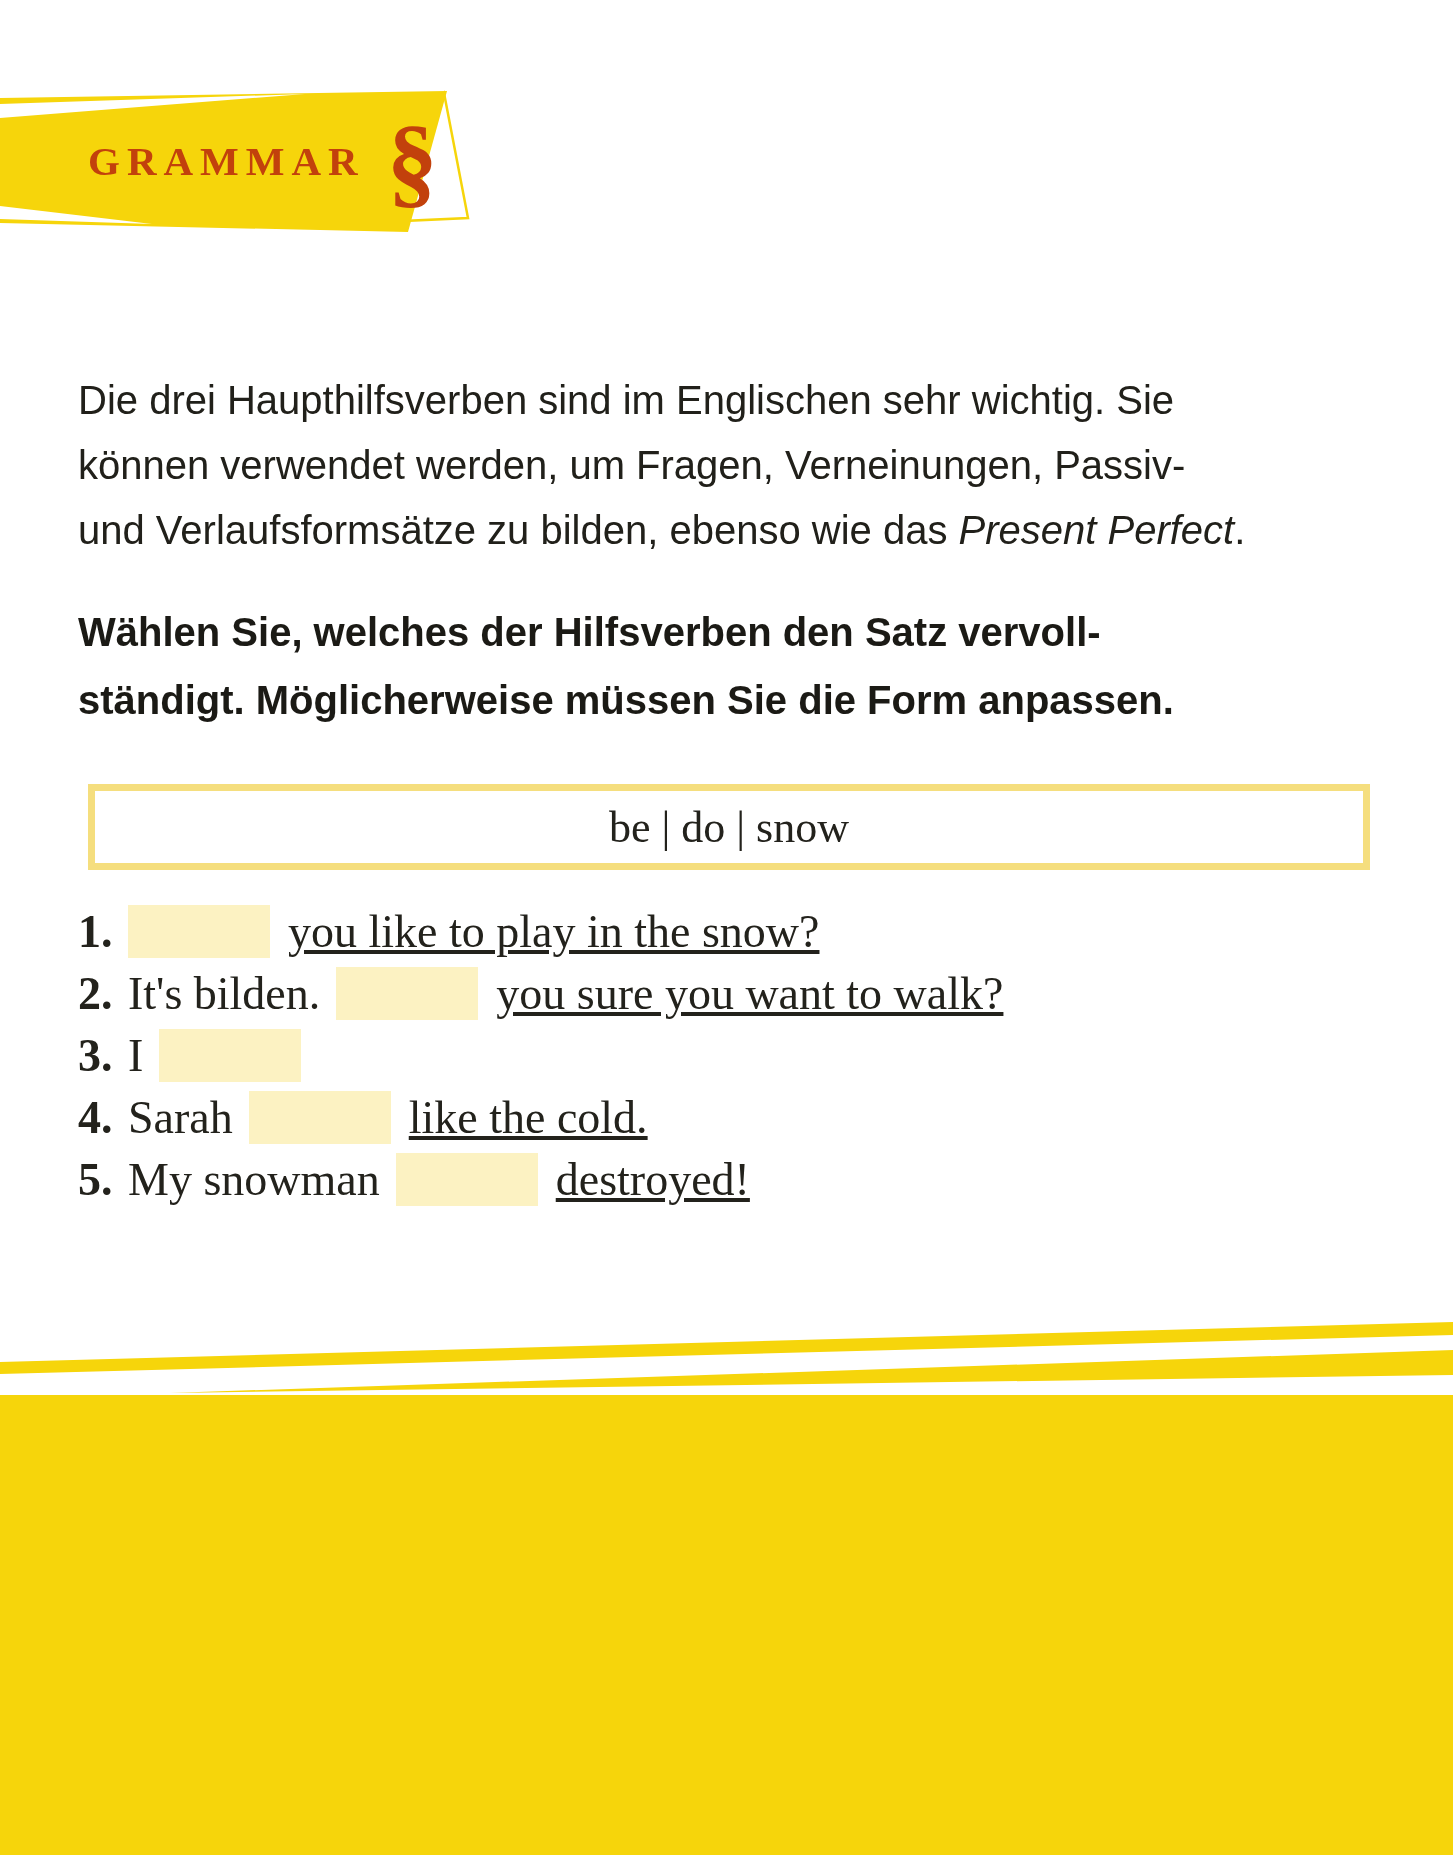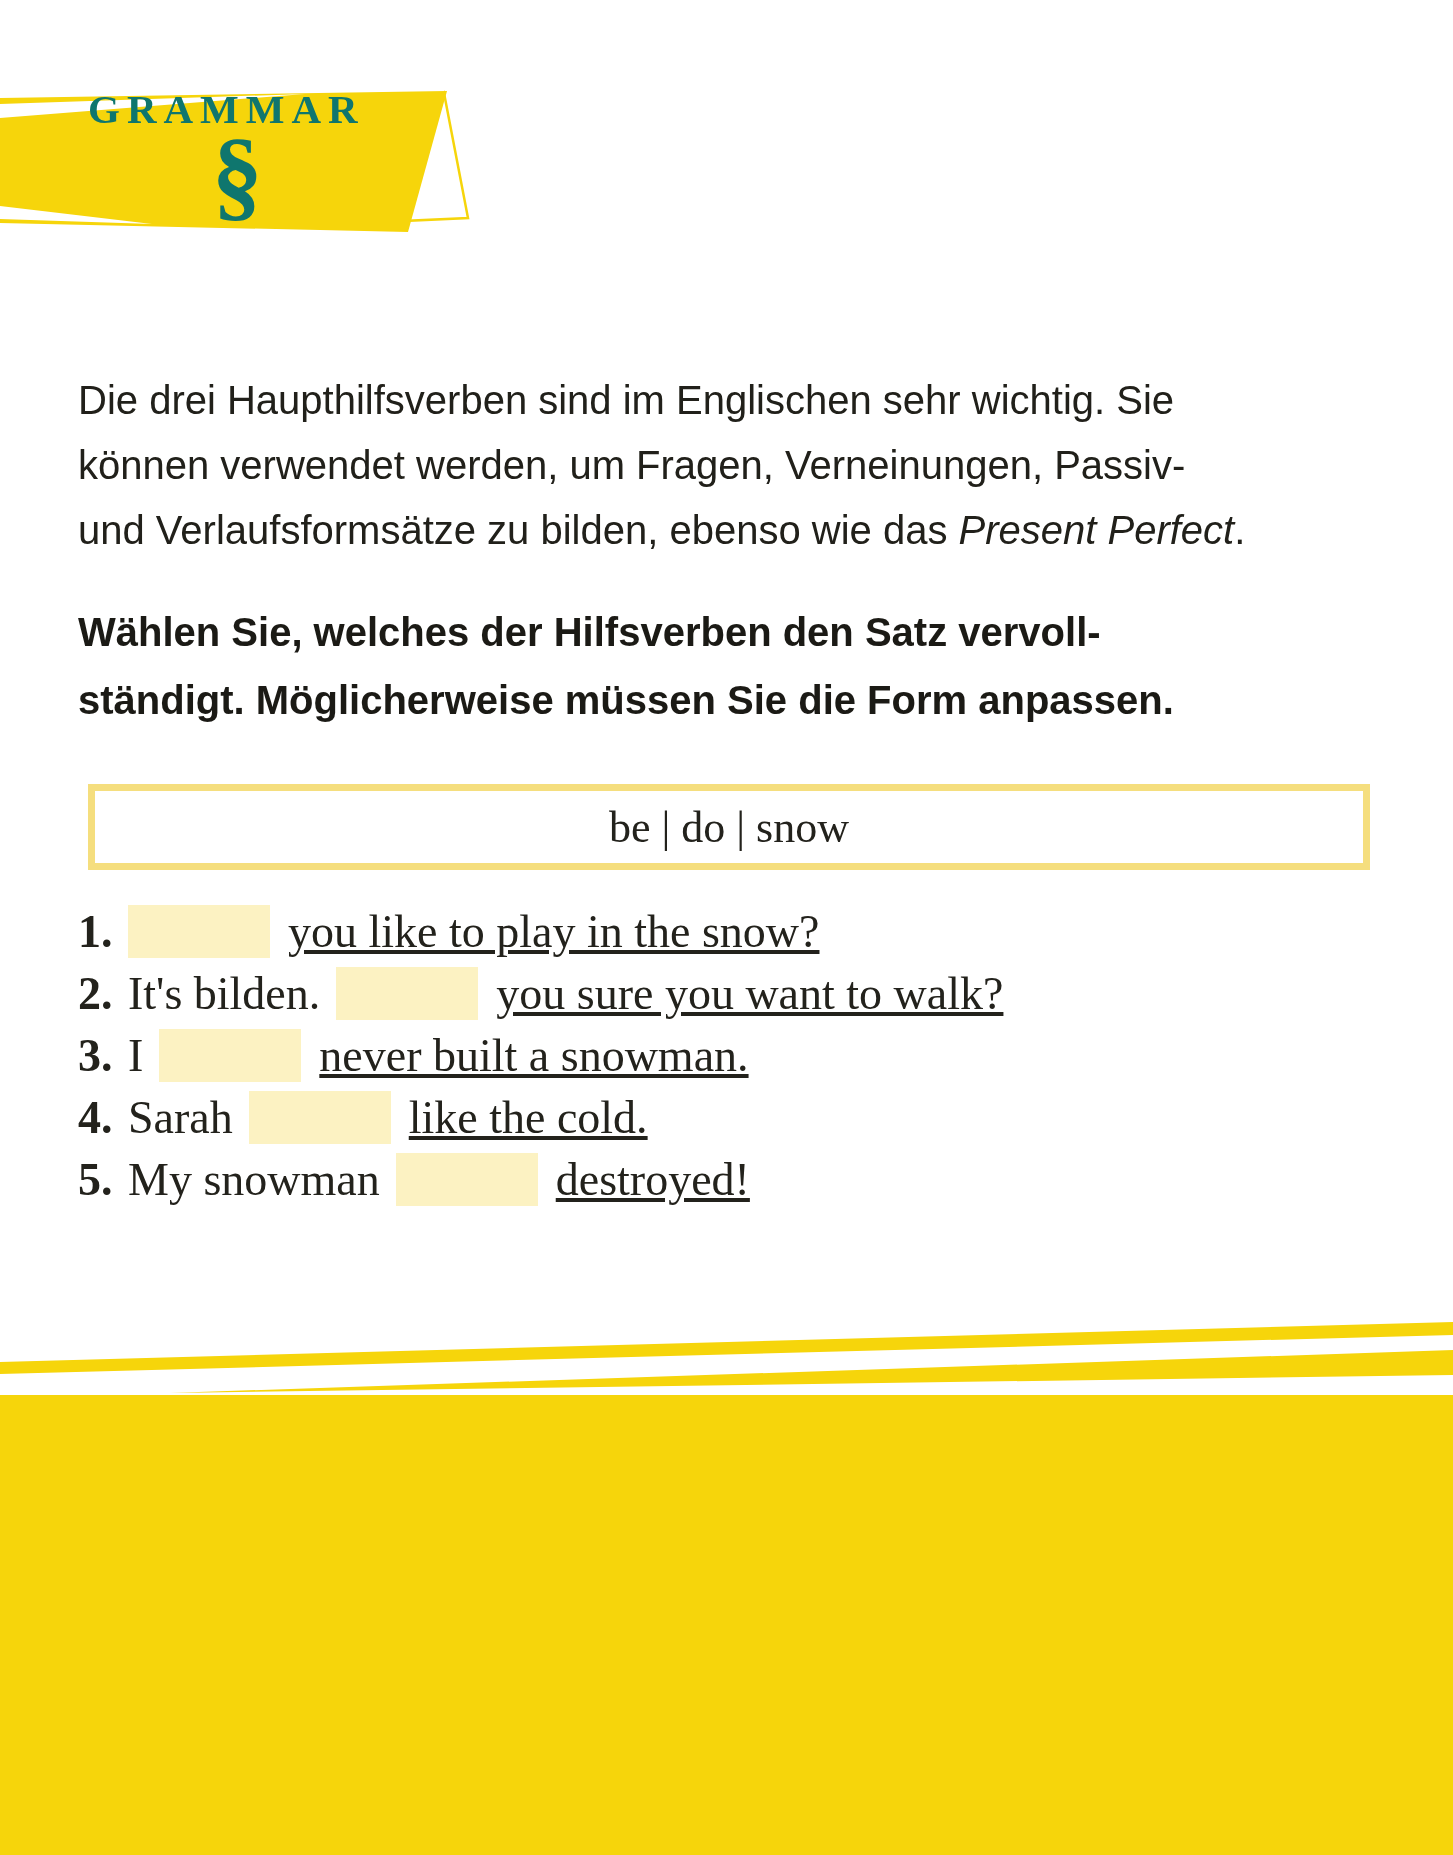--- a/index.html
+++ b/index.html
@@ -5,21 +5,21 @@
   html,body{margin:0;padding:0;background:#888;}
   .page{
     position:relative;width:1453px;height:1855px;background:#ffffff;
     overflow:hidden;font-family:"Liberation Sans",sans-serif;color:#23221c;
   }
   
   .banner{position:absolute;left:0;top:85px;width:475px;height:152px;}
   .banner svg{position:absolute;left:0;top:0;}
   .banner-text{
     position:absolute;left:88px;top:0;height:152px;display:flex;align-items:center;
-    font-family:"Liberation Serif",serif;color:#0f766e;flex-direction:column;
+    font-family:"Liberation Serif",serif;color:#c2410c;
   }
   .banner-label{font-size:41px;font-weight:bold;letter-spacing:7px;}
   .banner-symbol{font-size:102px;line-height:0.8;margin-left:22px;font-weight:bold;}
   
   .lesson-title{
     position:absolute;left:78px;top:292px;margin:0;
     font-family:"Liberation Serif",serif;font-weight:bold;font-size:47px;
     letter-spacing:3px;color:#1b1a15;
   }
   .lesson-intro{
@@ -89,21 +89,20 @@
       <div class="exercise-row">
         <span class="exercise-num">2.</span>
         <span class="exercise-pre">It's bilden.</span>
         <span class="exercise-blank"></span>
         <span class="exercise-post">you sure you want to walk?</span>
       </div>
       <div class="exercise-row">
         <span class="exercise-num">3.</span>
         <span class="exercise-pre">I</span>
         <span class="exercise-blank"></span>
-        <span class="exercise-post">never built a snowman.</span>
       </div>
       <div class="exercise-row">
         <span class="exercise-num">4.</span>
         <span class="exercise-pre">Sarah</span>
         <span class="exercise-blank"></span>
         <span class="exercise-post">like the cold.</span>
       </div>
       <div class="exercise-row">
         <span class="exercise-num">5.</span>
         <span class="exercise-pre">My snowman</span>

